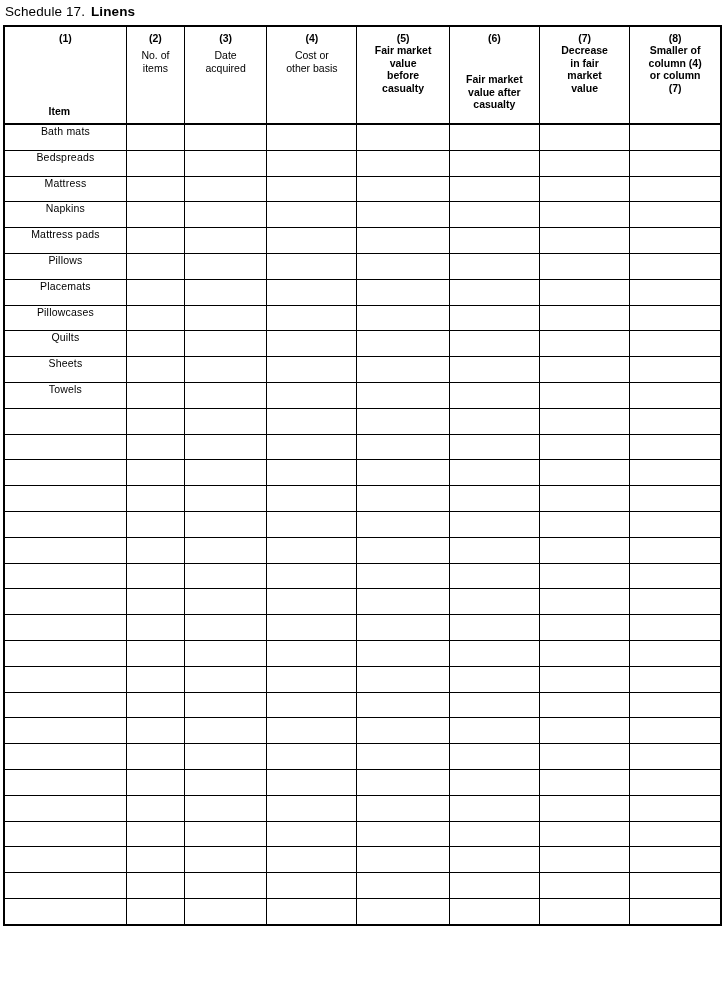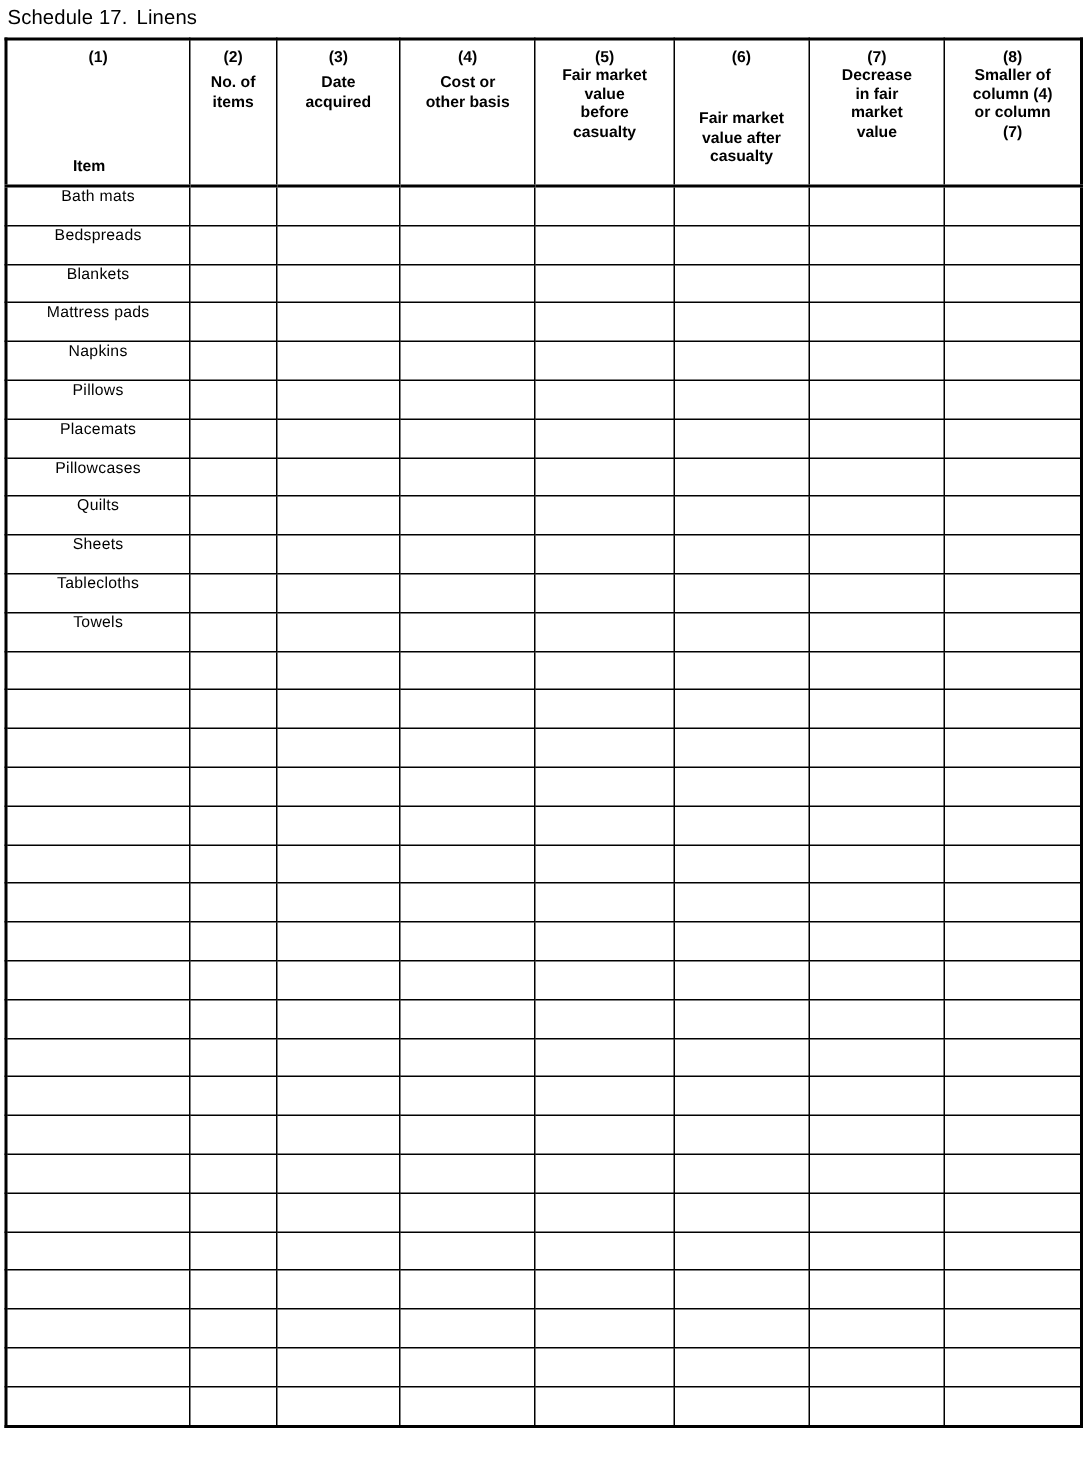--- a/index.html
+++ b/index.html
@@ -30,21 +30,21 @@
     margin-bottom: 3px;
     height: 18px;
   }
   .title-schedule {
     font-size: 13.5px;
     font-weight: normal;
     letter-spacing: 0.1px;
   }
   .title-name {
     font-size: 13.5px;
-    font-weight: normal;
+    font-weight: bold;
     letter-spacing: 0.1px;
   }
   table.sched {
     border-collapse: collapse;
     table-layout: fixed;
     width: 719px;
     margin: 0;
   }
   table.sched td, table.sched th {
     border: 1px solid #000000;
@@ -101,21 +101,21 @@
     line-height: 12.5px;
     padding: 0 2px;
   }
   .hdr-text-upper {
     position: absolute;
     top: 22px;
     left: 0;
     right: 0;
     text-align: center;
     font-size: 10.5px;
-    font-weight: bold;
+    font-weight: normal;
     line-height: 12.5px;
     padding: 0 2px;
   }
   tbody td {
     height: 24.8px;
   }
   td.item-cell {
     padding: 3px 0 0 4px;
     font-size: 10.5px;
     line-height: 13px;
@@ -213,50 +213,50 @@
           <td class="item-cell">Bedspreads</td>
           <td></td>
           <td></td>
           <td></td>
           <td></td>
           <td></td>
           <td></td>
           <td></td>
         </tr>
         <tr>
-          <td class="item-cell">Blankets</td>
+          <td class="item-cell">Mattress</td>
+          <td></td>
+          <td></td>
+          <td></td>
+          <td></td>
+          <td></td>
+          <td></td>
+          <td></td>
+        </tr>
+        <tr>
+          <td class="item-cell">Napkins</td>
           <td></td>
           <td></td>
           <td></td>
           <td></td>
           <td></td>
           <td></td>
           <td></td>
         </tr>
         <tr>
           <td class="item-cell">Mattress pads</td>
           <td></td>
           <td></td>
           <td></td>
           <td></td>
           <td></td>
           <td></td>
           <td></td>
         </tr>
         <tr>
-          <td class="item-cell">Napkins</td>
-          <td></td>
-          <td></td>
-          <td></td>
-          <td></td>
-          <td></td>
-          <td></td>
-          <td></td>
-        </tr>
-        <tr>
           <td class="item-cell">Pillows</td>
           <td></td>
           <td></td>
           <td></td>
           <td></td>
           <td></td>
           <td></td>
           <td></td>
         </tr>
         <tr>
@@ -284,30 +284,20 @@
           <td></td>
           <td></td>
           <td></td>
           <td></td>
           <td></td>
           <td></td>
           <td></td>
         </tr>
         <tr>
           <td class="item-cell">Sheets</td>
-          <td></td>
-          <td></td>
-          <td></td>
-          <td></td>
-          <td></td>
-          <td></td>
-          <td></td>
-        </tr>
-        <tr>
-          <td class="item-cell">Tablecloths</td>
           <td></td>
           <td></td>
           <td></td>
           <td></td>
           <td></td>
           <td></td>
           <td></td>
         </tr>
         <tr>
           <td class="item-cell">Towels</td>

